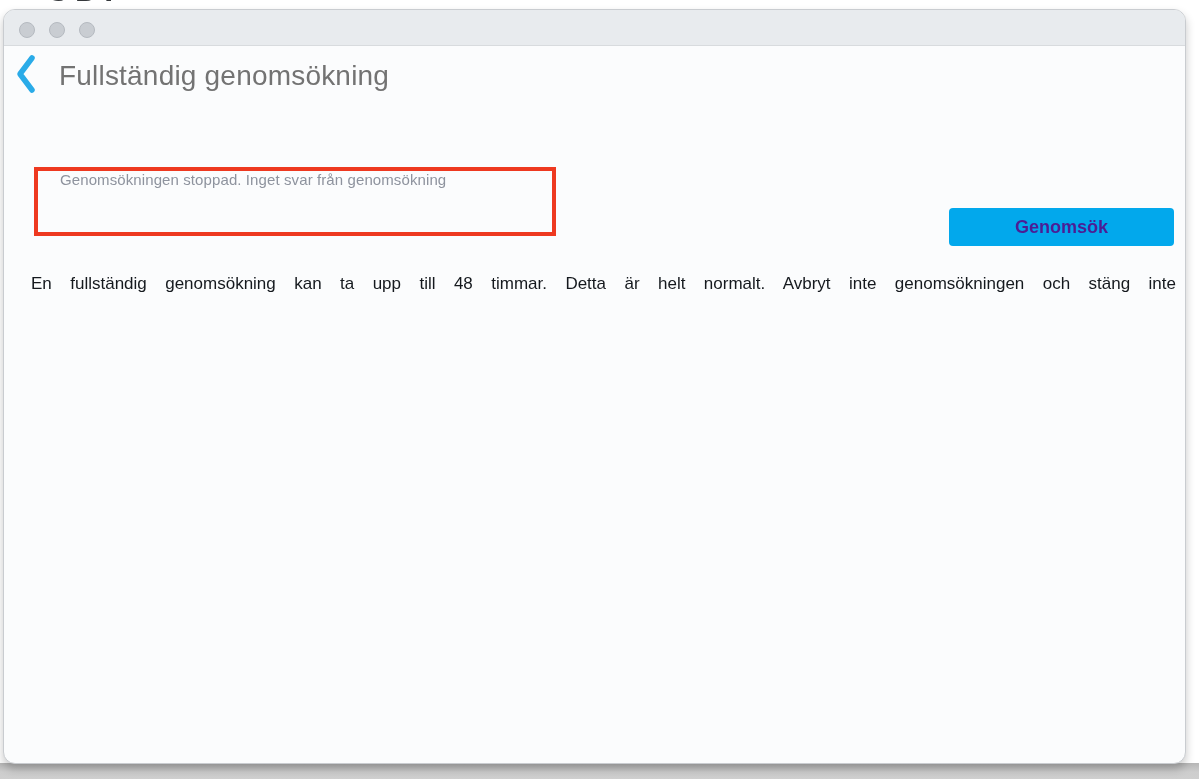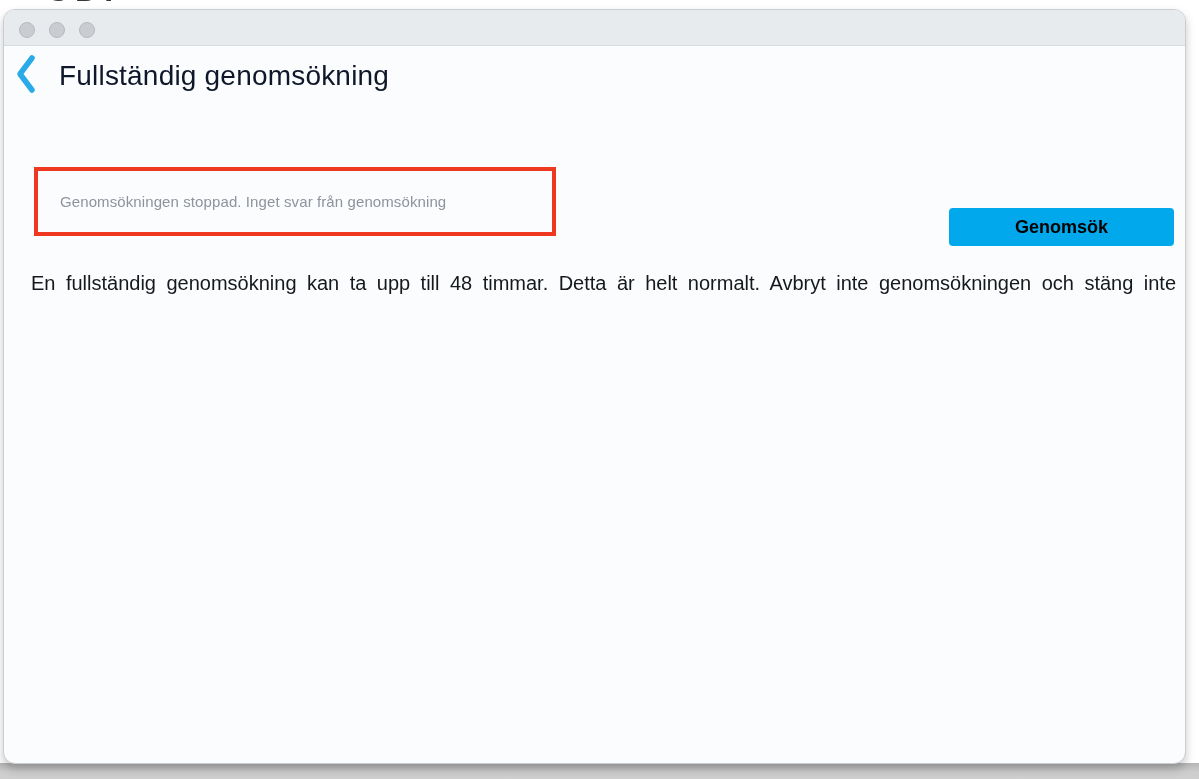--- a/index.html
+++ b/index.html
@@ -88,67 +88,66 @@
     height: 42px;
     display: flex;
     align-items: center;
     justify-content: flex-start;
     cursor: pointer;
   }
   .page-title {
     margin-left: 17px;
     font-size: 28px;
     font-weight: 500;
-    color: #0f172a;
+    color: #737373;
     letter-spacing: 0.2px;
   }
 
   .annotation-box {
     position: absolute;
     left: 30px;
     top: 157px;
     width: 522px;
     height: 69px;
     border: 4px solid #ee3920;
     display: flex;
-    align-items: center;
     padding-left: 22px;
     background: transparent;
   }
   .scan-status {
     font-size: 15px;
     color: #8e939e;
     letter-spacing: 0.1px;
   }
 
   .scan-button {
     position: absolute;
     left: 945px;
     top: 198px;
     width: 225px;
     height: 38px;
     background: #02a8ec;
     border: none;
     border-radius: 4px;
-    color: #000000;
+    color: #4c1d95;
     font-family: "Liberation Sans", "DejaVu Sans", sans-serif;
     font-size: 18px;
     font-weight: 700;
     display: flex;
     align-items: center;
     justify-content: center;
     cursor: pointer;
   }
 
   .body-text {
     position: absolute;
     left: 27px;
     top: 260px;
     width: 1145px;
-    font-size: 20px;
+    font-size: 17px;
     line-height: 27px;
     color: #15191e;
   }
   .body-line-justify {
     text-align: justify;
     text-align-last: justify;
     white-space: normal;
   }
   .body-line-left {
     text-align: left;

